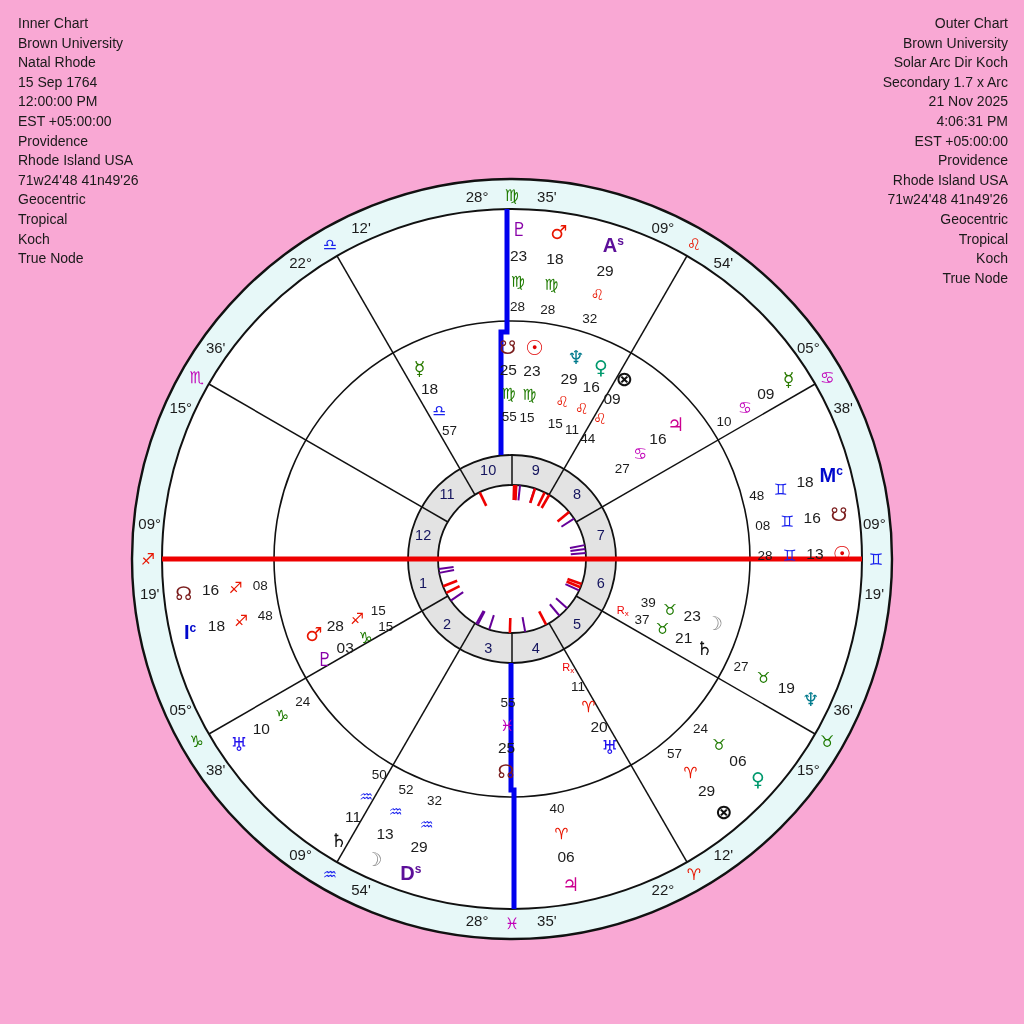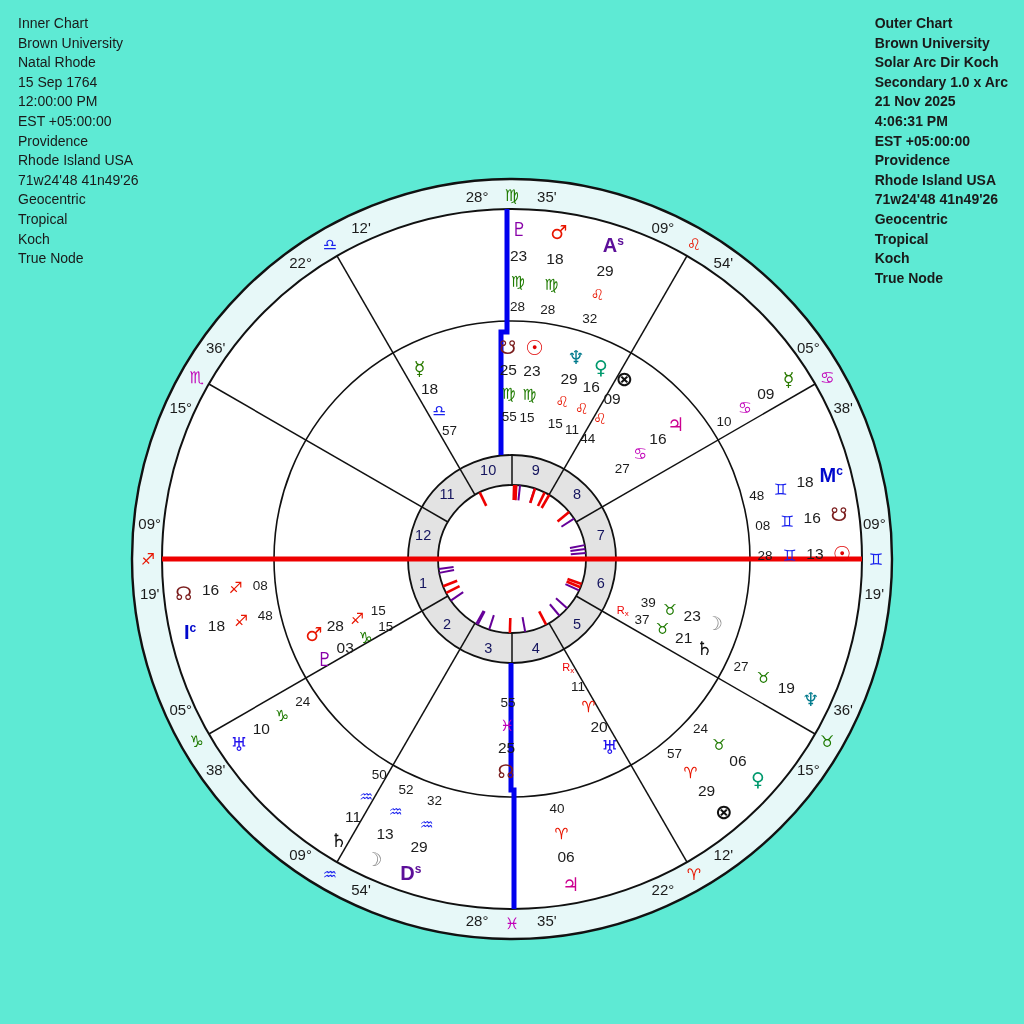--- a/index.html
+++ b/index.html
@@ -1,32 +1,32 @@
 <!DOCTYPE html>
 <html><head>
 <meta charset="utf-8">
 <style>
   html,body{margin:0;padding:0;background:#ffffff;}
-  #stage{position:relative;width:1024px;height:1024px;background:#5eead4;overflow:hidden;
+  #stage{position:relative;width:1024px;height:1024px;background:#f9a8d4;overflow:hidden;
          font-family:"Liberation Sans","DejaVu Sans",sans-serif;}
   .hdr{position:absolute;top:14px;font-size:14px;line-height:19.6px;color:#1a1a1a;white-space:pre;}
   #hdr-left{left:18px;text-align:left;}
-  #hdr-right{right:16px;font-weight:bold;}
+  #hdr-right{right:16px;text-align:right;}
   svg{position:absolute;left:0;top:0;}
   svg text{font-family:"Liberation Sans","DejaVu Sans",sans-serif;}
   .glyphfont{font-family:"DejaVu Sans","Liberation Sans",sans-serif;}
 </style>
 </head>
 <body>
 
 <div id="stage">
 
   <div id="hdr-left" class="hdr"><div>Inner Chart</div><div>Brown University</div><div>Natal Rhode</div><div>15 Sep 1764</div><div>12:00:00 PM</div><div>EST +05:00:00</div><div>Providence</div><div>Rhode Island USA</div><div>71w24'48 41n49'26</div><div>Geocentric</div><div>Tropical</div><div>Koch</div><div>True Node</div></div>
 
-  <div id="hdr-right" class="hdr"><div>Outer Chart</div><div>Brown University</div><div>Solar Arc Dir Koch</div><div>Secondary 1.0 x Arc</div><div>21 Nov 2025</div><div>4:06:31 PM</div><div>EST +05:00:00</div><div>Providence</div><div>Rhode Island USA</div><div>71w24'48 41n49'26</div><div>Geocentric</div><div>Tropical</div><div>Koch</div><div>True Node</div></div>
+  <div id="hdr-right" class="hdr"><div>Outer Chart</div><div>Brown University</div><div>Solar Arc Dir Koch</div><div>Secondary 1.7 x Arc</div><div>21 Nov 2025</div><div>4:06:31 PM</div><div>EST +05:00:00</div><div>Providence</div><div>Rhode Island USA</div><div>71w24'48 41n49'26</div><div>Geocentric</div><div>Tropical</div><div>Koch</div><div>True Node</div></div>
 
   <svg id="wheel" width="1024" height="1024" viewBox="0 0 1024 1024">
       <circle cx="512" cy="559" r="380" fill="#e7f8f8" stroke="#111111" stroke-width="2.4"></circle>
       <circle cx="512" cy="559" r="350" fill="#ffffff" stroke="#111111" stroke-width="2"></circle>
       <circle cx="512" cy="559" r="238" fill="none" stroke="#111111" stroke-width="1.6"></circle>
       <path fill="#e3e3e3" stroke="none" d="M 616 559 A 104 104 0 1 0 408 559 A 104 104 0 1 0 616 559 M 586 559 A 74 74 0 1 1 438 559 A 74 74 0 1 1 586 559" fill-rule="evenodd"></path>
       <line x1="438" y1="559" x2="408" y2="559" stroke="#111111" stroke-width="1.5"></line>
       <line x1="447.9141201199516" y1="596" x2="208.8911086754465" y2="734" stroke="#111111" stroke-width="1.5"></line>
       <line x1="474.99999999999994" y1="623.0858798800484" x2="336.9999999999999" y2="862.1088913245535" stroke="#111111" stroke-width="1.5"></line>
       <line x1="512" y1="633" x2="512" y2="663" stroke="#111111" stroke-width="1.5"></line>

